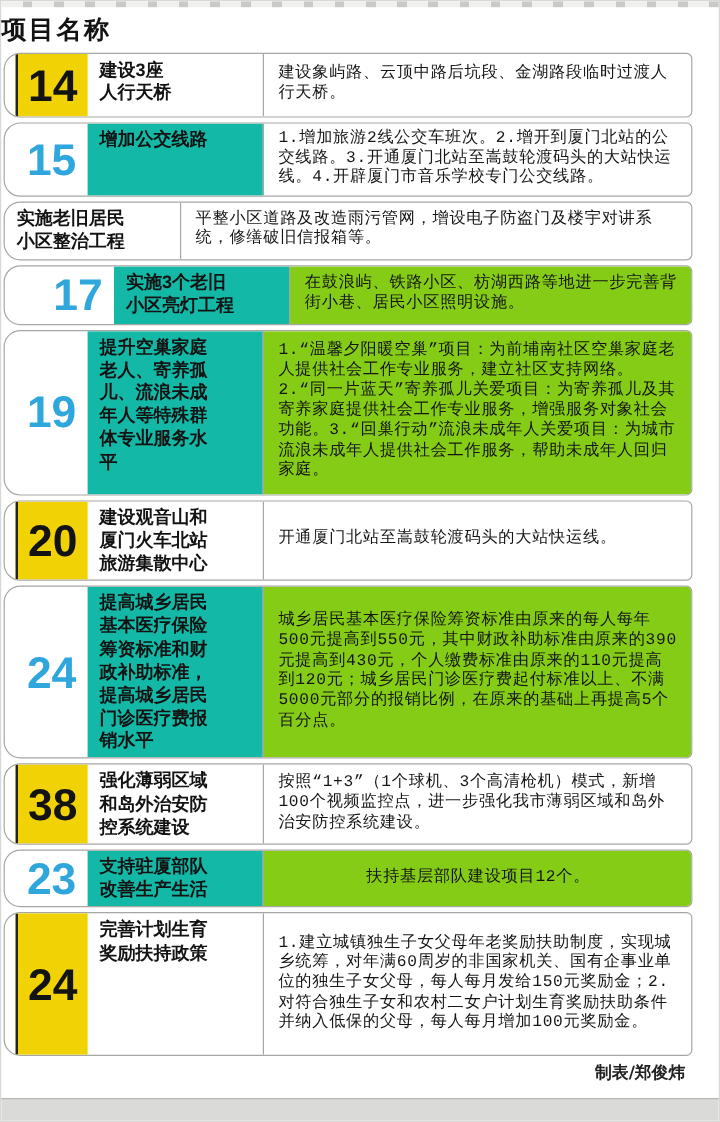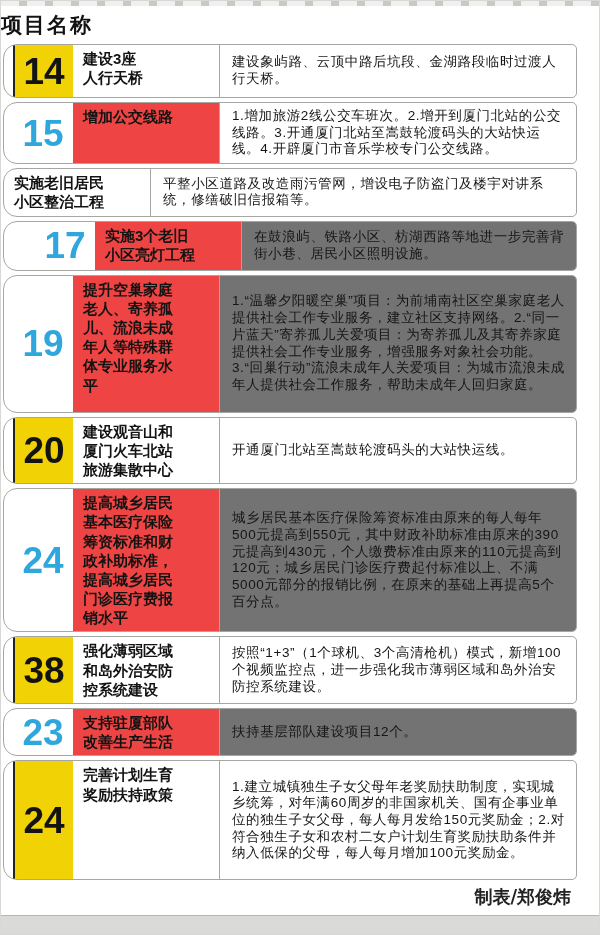--- a/index.html
+++ b/index.html
@@ -30,37 +30,37 @@
     width: 60px; margin-left: 9px; flex: none;
     display: flex; align-items: center; justify-content: center;
     font-weight: bold; font-size: 37px; line-height: 1;
   }
   .accent-yellow .num-box { background: #f1d205; color: #131313; border-left: 2px solid #23231f; }
   .accent-blue .num-box { background: transparent; color: #2fa7dc; }
   .name-cell {
     width: 146px; flex: none; display: flex; 
     padding: 4px 4px 4px 10px;
   }
-  .name-cell.bg-blue { background: #ef4444; }
+  .name-cell.bg-blue { background: #14b8a6; }
   .name-text {
     font-weight: bold; font-size: 15px; line-height: 1.28;
     white-space: pre-line; color: #131313;
   }
   .content-cell {
     flex: 1; border-left: 1px solid #a6a6a3;
     display: flex; align-items: center; padding: 5px 11px 5px 12px;
   }
-  .content-cell.bg-green { background: #737373; }
+  .content-cell.bg-green { background: #84cc16; justify-content: center; }
   .content-text {
-    font-family: Liberation Sans, sans-serif;
+    font-family: Liberation Mono, monospace;
     font-size: 13.5px; line-height: 1.24; letter-spacing: 0.6px; color: #151515;
   }
   .credit {
     position: absolute; right: 28px; top: 884px;
-    font-family: "DejaVu Serif", serif; font-size: 18px; font-weight: bold; color: #222;
+    font-family: "DejaVu Serif", serif; font-size: 14px; font-weight: bold; color: #222;
   }
   .bottom-strip {
     position: absolute; left: 0; right: 0; bottom: 0; height: 19px;
     background: #dadad8; border-top: 1px solid #b5b5b2;
   }
 </style>
 </head>
 <body>
 
 <div class="page">

